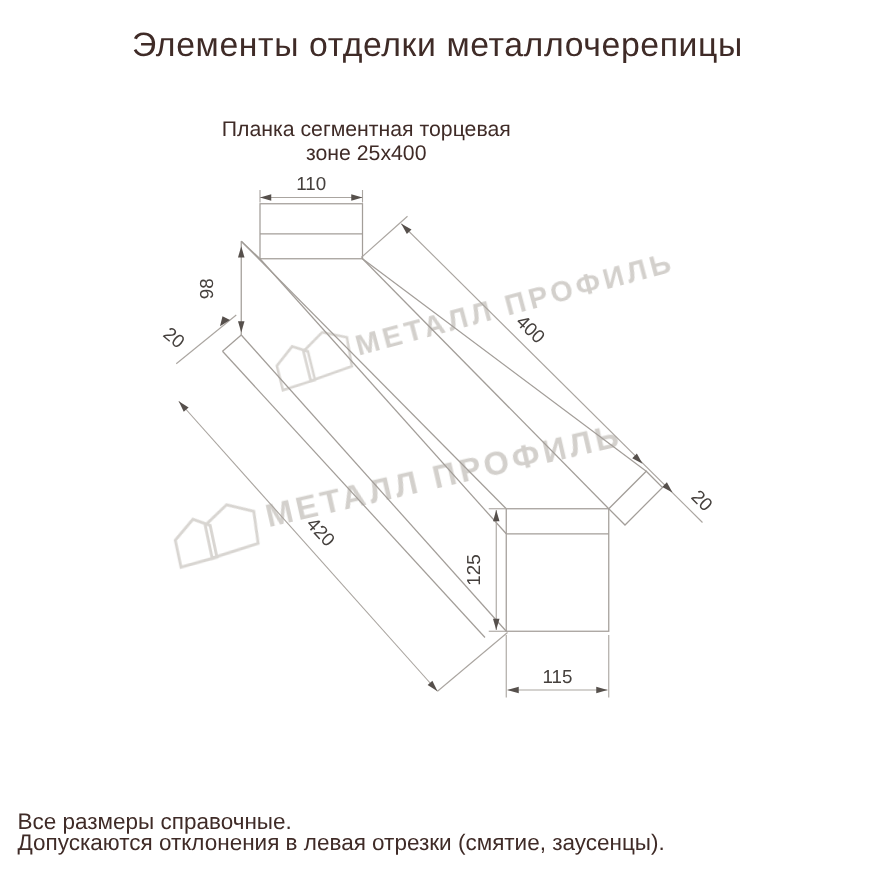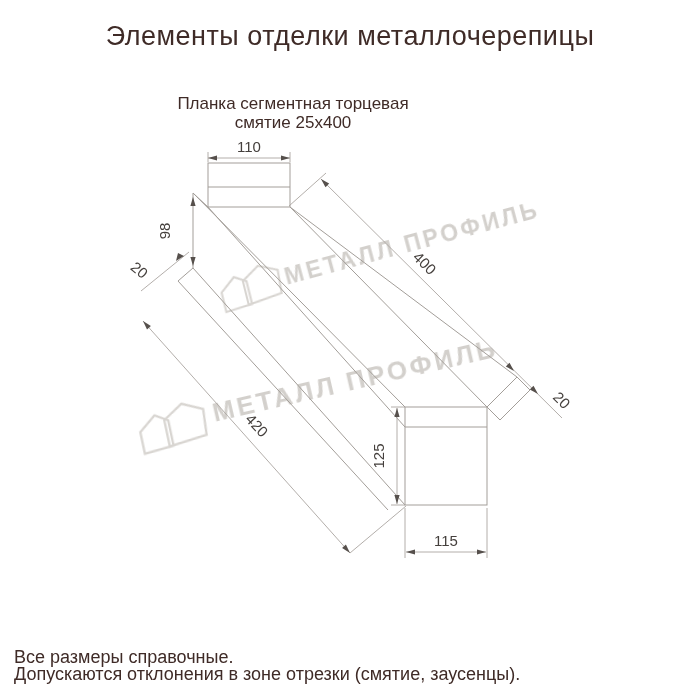--- a/index.html
+++ b/index.html
@@ -22,21 +22,21 @@
   .arr{fill:#56504c;stroke:none;}
 </style>
 </head>
 <body>
 
 <div id="canvas">
 
   <div class="title">Элементы отделки металлочерепицы</div>
   <div class="subtitle">
     <div>Планка сегментная торцевая</div>
-    <div>смятие 25х400</div>
+    <div>зоне 25х400</div>
   </div>
 
   <div class="wm-logo" style="left:219px;top:264px;transform:rotate(-14deg);">
     <svg width="66" height="46" viewBox="0 0 76 50">
       <path d="M3,23 L21,9 L34,17 L34,44 L3,46 Z" fill="none" stroke="#d8d5d1" stroke-width="2.4"></path>
       <path d="M30,16 L51,3 L72,13 L70,40 L30,44 Z" fill="none" stroke="#d8d5d1" stroke-width="2.4"></path>
     </svg>
   </div>
   <div class="wm-text" style="left:285px;top:264px;font-size:23px;transform:rotate(-15deg);">МЕТАЛЛ ПРОФИЛЬ</div>
 
@@ -110,15 +110,15 @@
     <text class="dimtxt" x="170" y="231" text-anchor="middle" transform="rotate(-90 170 231)">98</text>
     <text class="dimtxt" x="136" y="274" text-anchor="middle" transform="rotate(40 136 274)">20</text>
     <text class="dimtxt" x="421" y="267" text-anchor="middle" transform="rotate(44 421 267)">400</text>
     <text class="dimtxt" x="253" y="429" text-anchor="middle" transform="rotate(47 253 429)">420</text>
     <text class="dimtxt" x="558" y="404" text-anchor="middle" transform="rotate(45 558 404)">20</text>
     <text class="dimtxt" x="384" y="456" text-anchor="middle" transform="rotate(-90 384 456)">125</text>
     <text class="dimtxt" x="446" y="546" text-anchor="middle">115</text>
   </svg>
 
   <div class="footer l1">Все размеры справочные.</div>
-  <div class="footer l2">Допускаются отклонения в зоне отрезки (смятие, заусенцы).</div>
+  <div class="footer l2">Допускаются отклонения в левая отрезки (смятие, заусенцы).</div>
 
 </div>
 
 </body></html>

